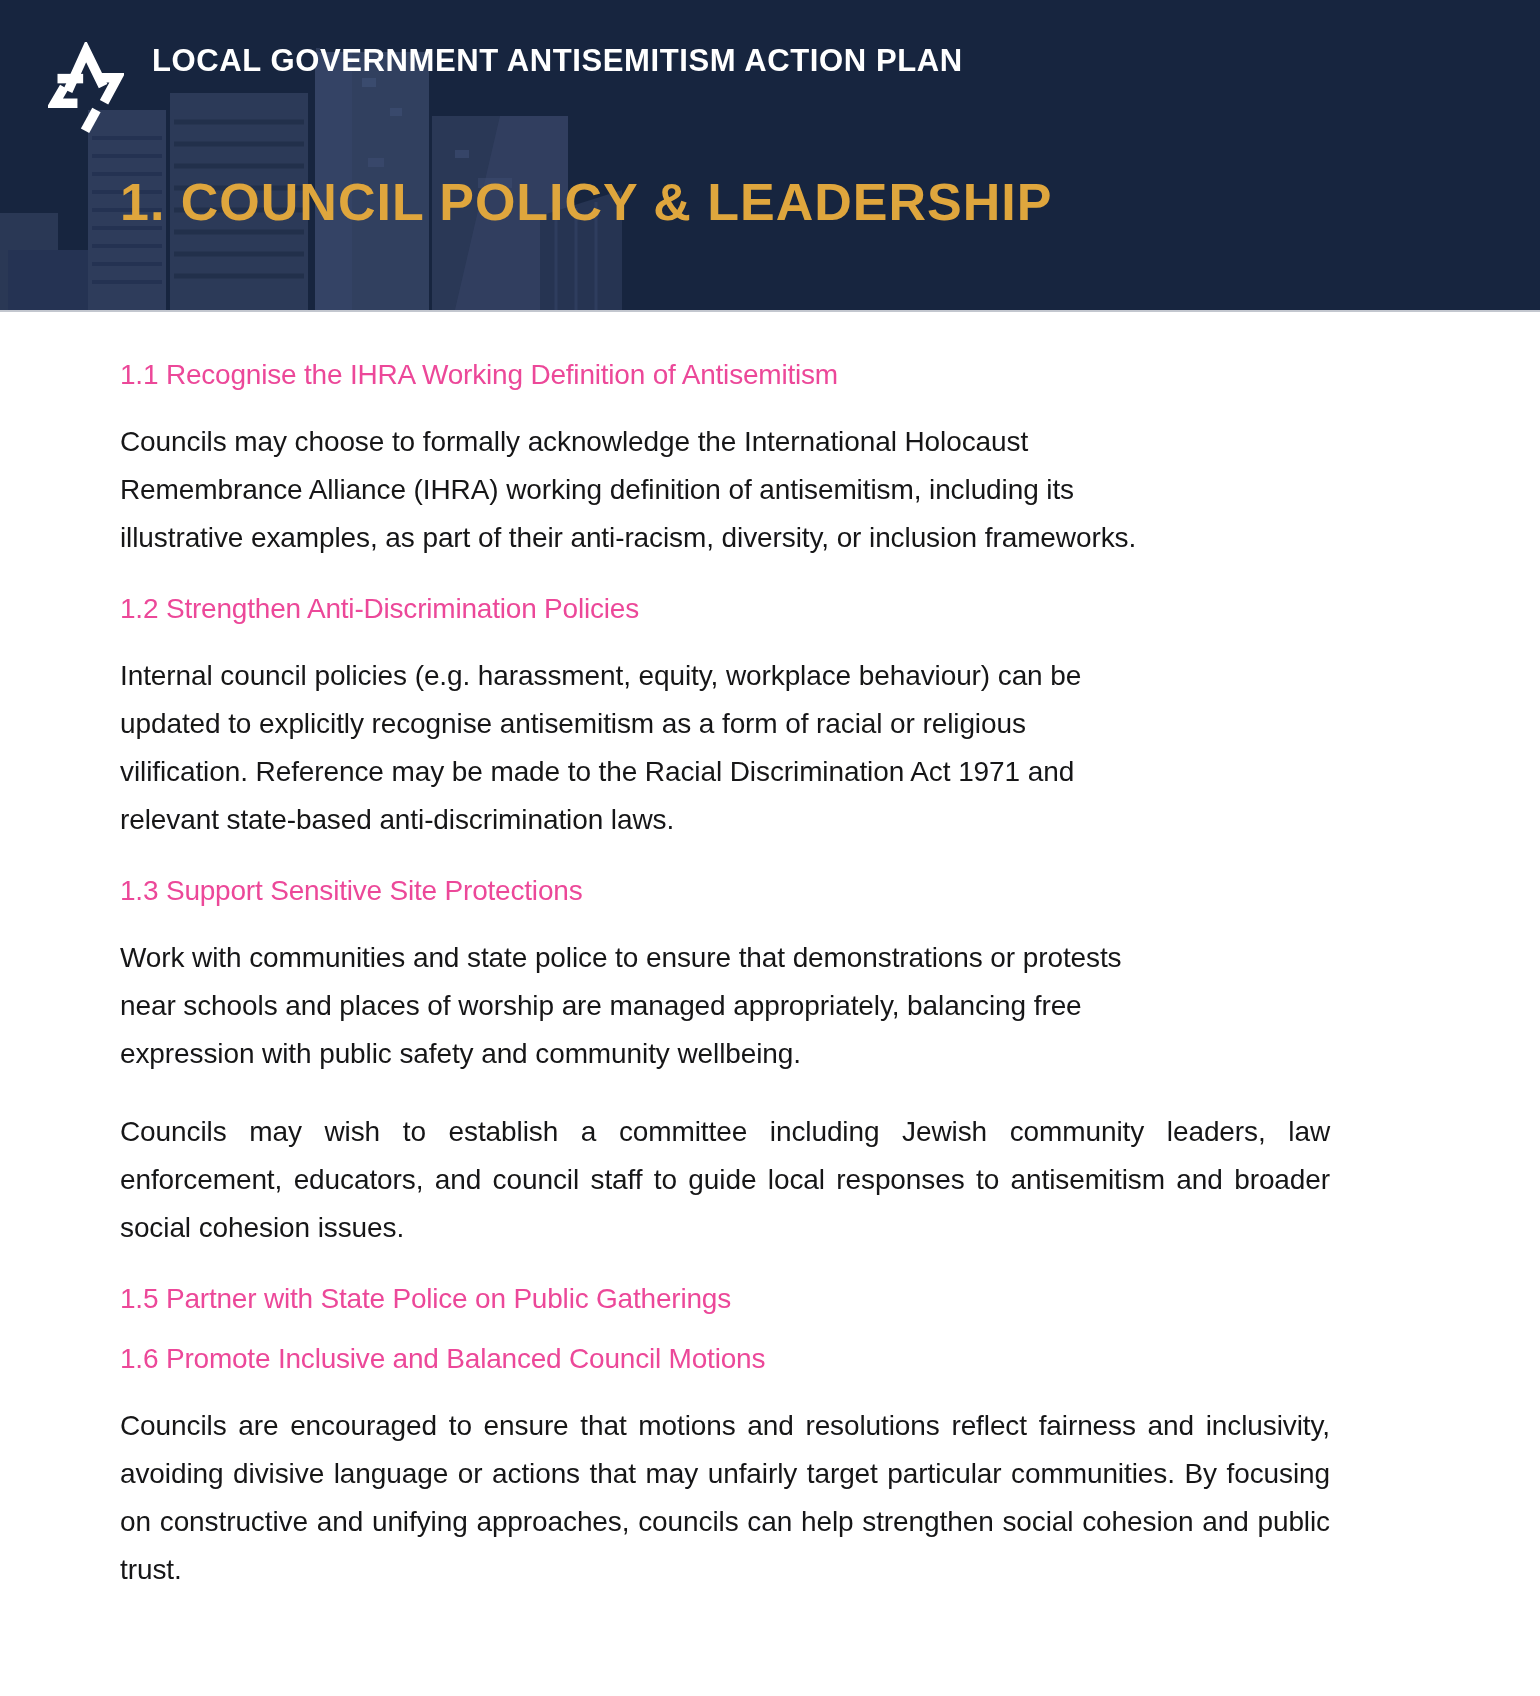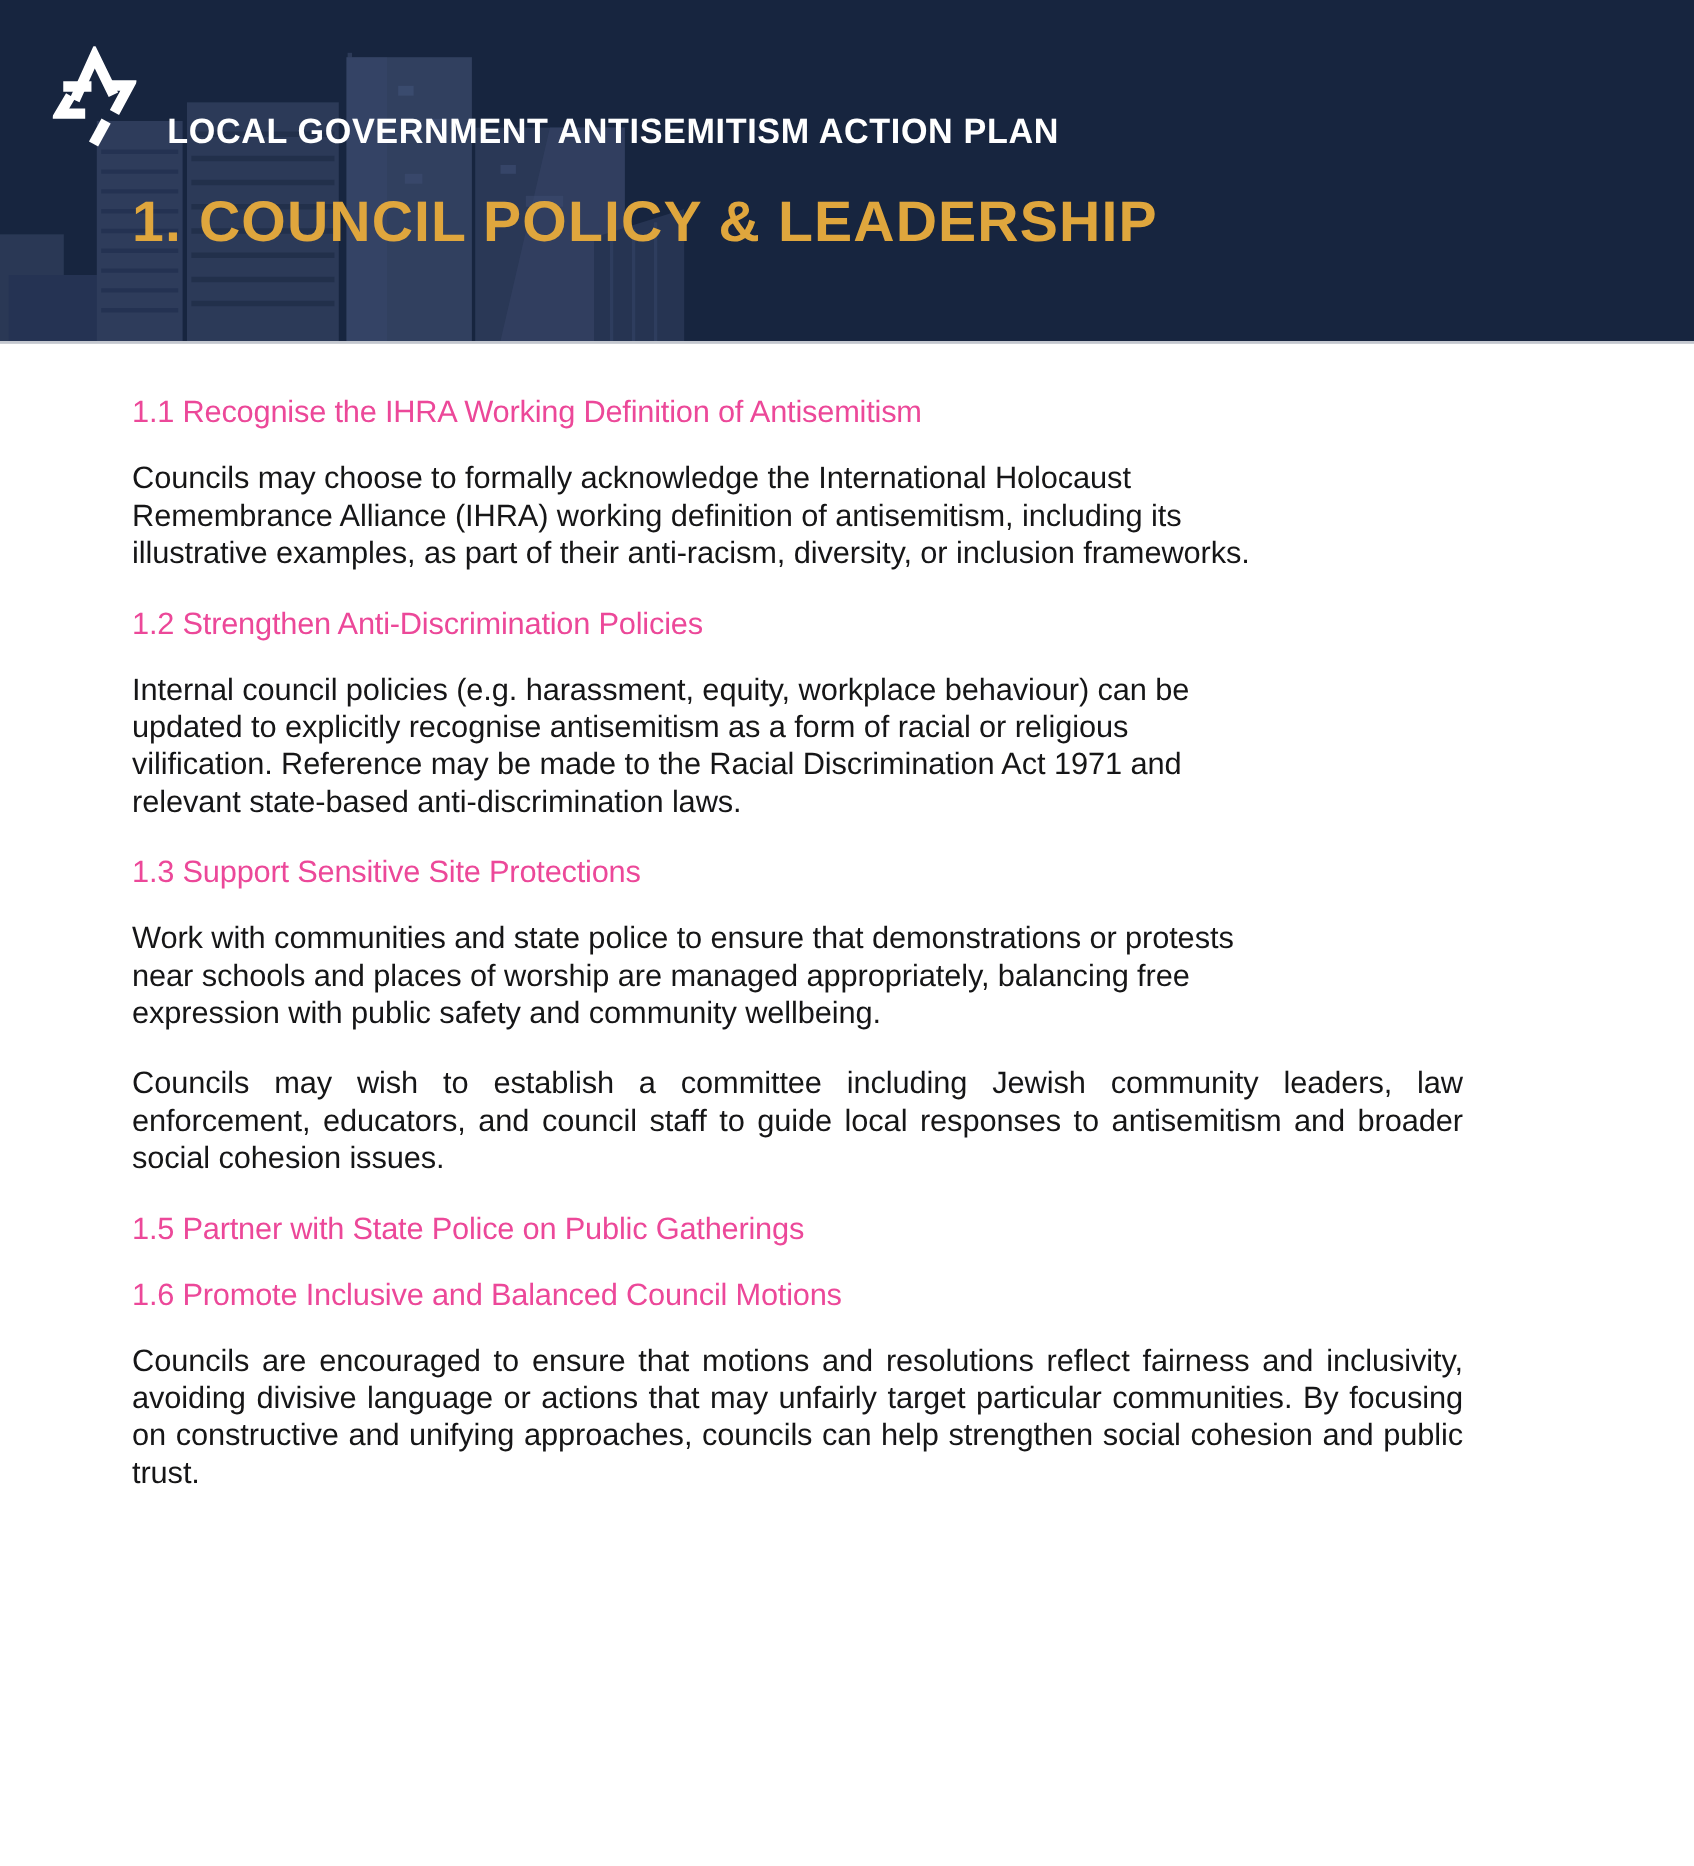--- a/index.html
+++ b/index.html
@@ -27,21 +27,21 @@
     bottom: 0;
     width: 640px;
     height: 272px;
     pointer-events: none;
   }
   .brand-row {
     position: absolute;
     left: 48px;
     top: 42px;
     display: flex;
-    align-items: flex-end;
+    align-items: flex-start;
     gap: 28px;
   }
   .star-logo {
     width: 76px;
     height: 96px;
     flex: 0 0 auto;
   }
   .brand-title {
     color: #ffffff;
     font-size: 32px;
@@ -71,21 +71,21 @@
   .section-heading {
     font-size: 28px;
     line-height: 34px;
     font-weight: 400;
     color: #ec4899;
     margin: 0 0 26px 0;
     letter-spacing: -0.2px;
   }
   .section-body {
     font-size: 28px;
-    line-height: 34px;
+    line-height: 48px;
     color: #161617;
     margin: 0 0 30px 0;
     letter-spacing: -0.1px;
   }
   .section-body.lines { white-space: pre-line; text-align: left; }
   .section-body.justified { text-align: justify; }
 </style>
 </head>
 <body>
 

